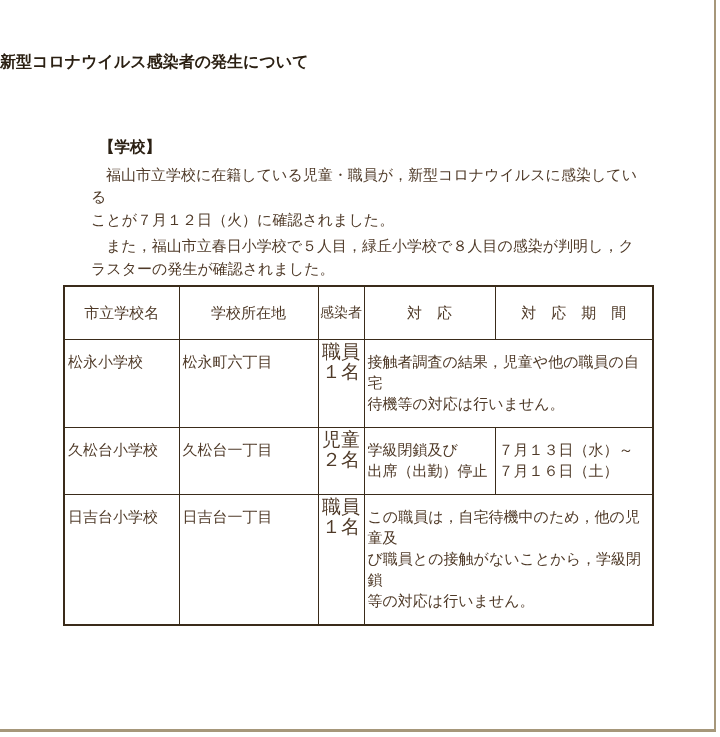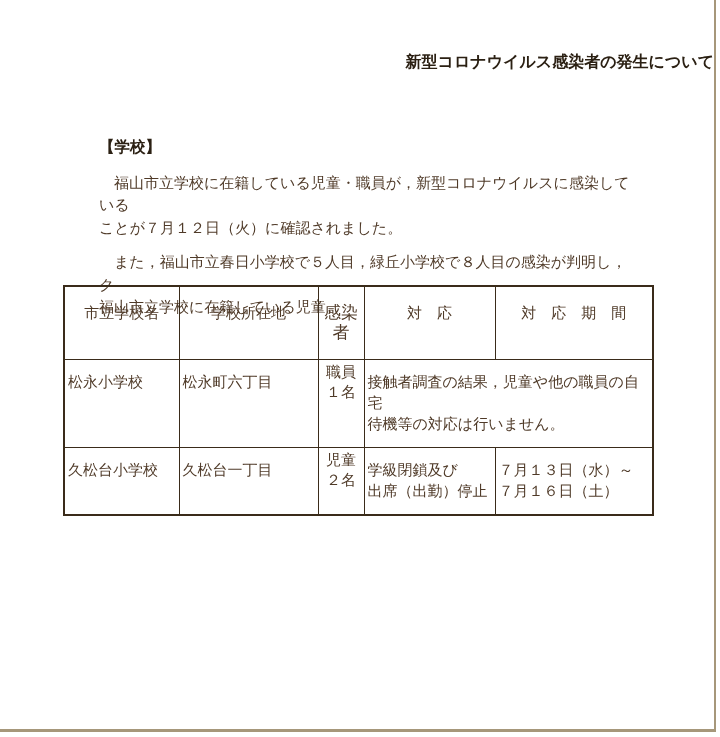--- a/index.html
+++ b/index.html
@@ -1,61 +1,61 @@
 <!DOCTYPE html>
 <html><head>
 <meta charset="utf-8">
 <style>
   html,body{margin:0;padding:0;background:#ffffff;}
   body{width:720px;height:737px;overflow:hidden;position:relative;
        font-family:"Liberation Serif","DejaVu Serif",serif;}
   .sheet{position:absolute;left:0;top:0;width:714px;height:729px;background:#ffffff;
          border-right:2px solid #a6977a;border-bottom:3px solid #a6977a;}
-  .doc-title{position:absolute;top:52px;left:0;width:714px;text-align:right;
+  .doc-title{position:absolute;top:52px;left:0;width:714px;text-align:left;
              font-family:"Liberation Sans","DejaVu Sans",sans-serif;
              font-weight:bold;font-size:16px;line-height:20px;color:#2b2013;}
   .sec-heading{position:absolute;left:87px;
                font-family:"Liberation Sans","DejaVu Sans",sans-serif;
                font-weight:bold;font-size:15.5px;line-height:20px;color:#2b2013;margin-left:12px;}
   .heading-school{top:137px;}
   .heading-club{top:509px;}
   .para-block{position:absolute;left:87px;width:562px;color:#4f3a28;
               font-size:15px;line-height:22.4px;}
   .para-school{top:160px;}
   .para-club{top:532px;}
-  .para-block p{margin:12px;white-space:pre-line;}
+  .para-block p{margin:4px;white-space:pre-line;}
   .tbl{position:absolute;left:63px;top:285px;border-collapse:collapse;
        table-layout:fixed;width:591px;color:#4f3a28;
        border:2px solid #3a2b1a;font-size:15px;}
   .tbl th,.tbl td{border:1px solid #3a2b1a;vertical-align:top;
                   padding:12px 3px;white-space:pre-line;line-height:21px;
                   overflow:hidden;}
   .tbl thead tr{height:22px;}
   .tbl th{font-weight:normal;text-align:center;padding:16px 1px;line-height:20px;}
-  .tbl th.col-inf{font-size:17px;}
+  .tbl th.col-inf{font-size:14px;}
   .tbl tbody tr.r1{height:59px;}
   .tbl tbody tr.r2{height:57px;}
   .tbl tbody tr.r3{height:63px;}
-  .tbl td.cell-inf{font-size:15px;text-align:center;line-height:20px;padding-top:2px;}
+  .tbl td.cell-inf{font-size:19px;text-align:center;line-height:20px;padding-top:2px;}
   .col1{width:115px;}.col2{width:139px;}.col3{width:46px;}.col4{width:131px;}.col5{width:158px;}
 </style>
 </head>
 <body>
 
 <div class="sheet">
 
   <div class="doc-title">新型コロナウイルス感染者の発生について</div>
 
   <div class="sec-heading heading-school">【学校】</div>
 
   <div class="para-block para-school">
     <p>　福山市立学校に在籍している児童・職員が，新型コロナウイルスに感染している
 ことが７月１２日（火）に確認されました。</p>
     <p>　また，福山市立春日小学校で５人目，緑丘小学校で８人目の感染が判明し，ク
-福山市立学校に在籍している児童。</p>
+ラスターの発生が確認されました。</p>
   </div>
 
   <table class="tbl">
     <colgroup>
       <col class="col1">
         <col class="col2">
         <col class="col3">
         <col class="col4">
         <col class="col5">
     </colgroup>
@@ -80,18 +80,27 @@
       <tr class="r2">
         <td>久松台小学校</td>
         <td>久松台一丁目</td>
         <td class="cell-inf">児童
 ２名</td>
         <td>学級閉鎖及び
 出席（出勤）停止</td>
         <td>７月１３日（水）～
 ７月１６日（土）</td>
       </tr>
+      <tr class="r3">
+        <td>日吉台小学校</td>
+        <td>日吉台一丁目</td>
+        <td class="cell-inf">職員
+１名</td>
+        <td colspan="2">この職員は，自宅待機中のため，他の児童及
+び職員との接触がないことから，学級閉鎖
+等の対応は行いません。</td>
+      </tr>
     </tbody>
   </table>
 
 
 
 </div>
 
 </body></html>

